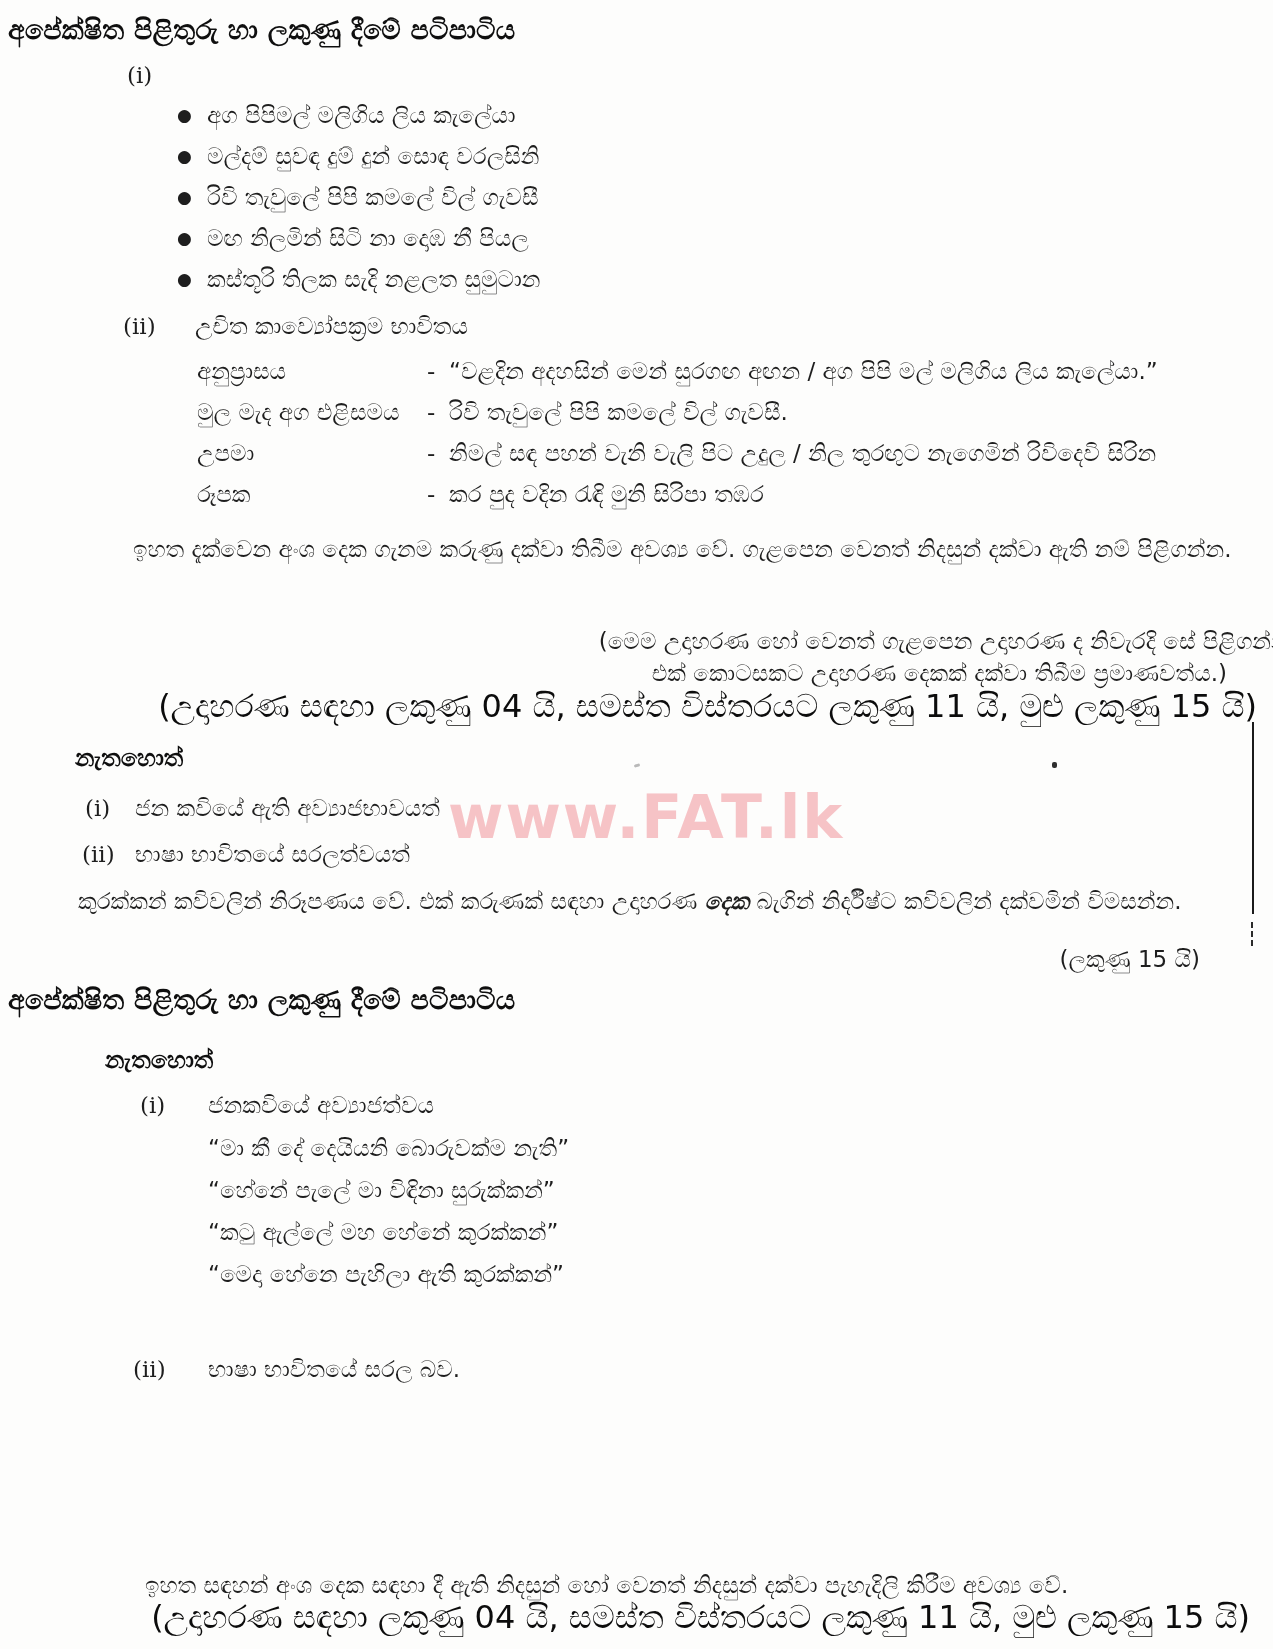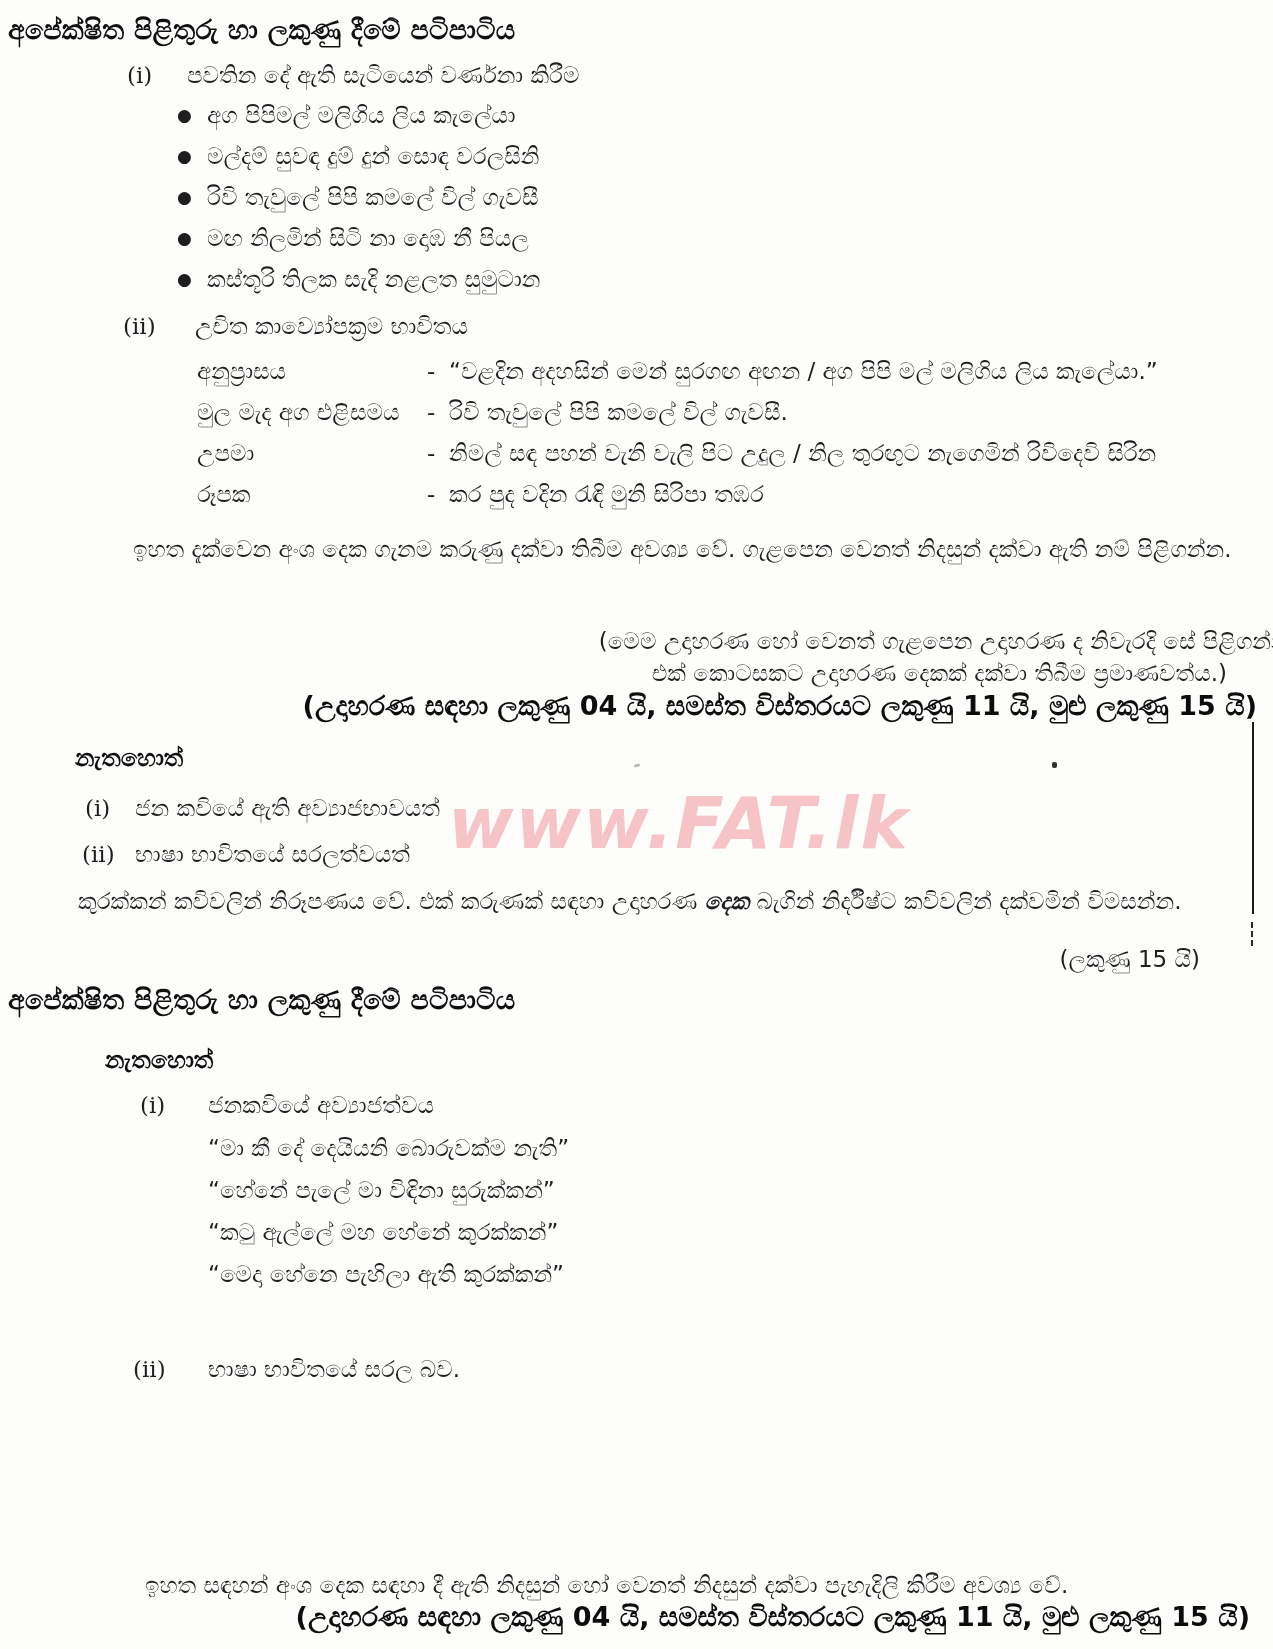--- a/index.html
+++ b/index.html
@@ -24,33 +24,32 @@
   .num-w68{width:68px;}
   .num-w75{width:75px;}
   .bullet-row{display:flex;align-items:flex-start;line-height:28px;margin-bottom:13px;}
   .bullet{width:30px;font-size:17px;line-height:28px;}
   .device-row{display:flex;align-items:flex-start;line-height:30px;margin-bottom:11px;}
   .device-label{width:230px;flex:0 0 auto;}
   .device-dash{width:22px;flex:0 0 auto;}
   .device-text{max-width:800px;}
   .para{line-height:34px;}
   .right-line{text-align:right;line-height:30px;}
-  .boldline{font-weight:700;font-size:27px;color:#0c0c0c;}
+  .boldline{font-weight:400;font-size:32px;color:#0c0c0c;}
   .poem{line-height:28px;}
   .poem-line{margin-bottom:14px;}
   .poem-line2{margin-bottom:16px;}
   .bold-inline{font-weight:700;font-style:italic;}
   .watermark{
     font-weight:700;
-    font-size:71px;
+    font-size:60px;
     color:#f6c3c6;
     letter-spacing:2px;
     white-space:nowrap;
     user-select:none;
-    font-style:italic;
   }
   .vline{width:2px;background:#1b1b1b;}
   .vdash{width:2px;border-left:2px dashed #2a2a2a;background:transparent;}
   .speck1{width:6px;height:3px;background:#b9b9b9;border-radius:2px;transform:rotate(-15deg);}
   .speck2{width:5px;height:6px;background:#2f2f2f;border-radius:2px;}
 </style>
 </head>
 <body>
 
 <div class="page">
@@ -59,21 +58,20 @@
 
   <div class="abs vline" style="left:1252px;top:722px;height:192px;"></div>
   <div class="abs vdash" style="left:1251px;top:922px;height:24px;"></div>
   <div class="abs speck1" style="left:634px;top:764px;"></div>
   <div class="abs speck2" style="left:1052px;top:762px;"></div>
 
   <div class="abs heading" style="left:8px;top:14px;">අපේක්ෂිත පිළිතුරු හා ලකුණු දීමේ පටිපාටිය</div>
 
   <div class="abs itemrow" style="left:127px;top:62px;">
     <span class="num num-w60">(i)</span>
-    <span>පවතින දේ ඇති සැටියෙන් වර්ණනා කිරීම</span>
   </div>
 
   <div class="abs" style="left:177px;top:101px;">
     <div class="bullet-row">
       <span class="bullet">●</span>
       <span>අග පිපිමල් මලිගිය ලිය කැලේයා</span>
     </div>
     <div class="bullet-row">
       <span class="bullet">●</span>
       <span>මල්දම් සුවඳ දුම් දුන් සොඳ වරලසිනි</span>

